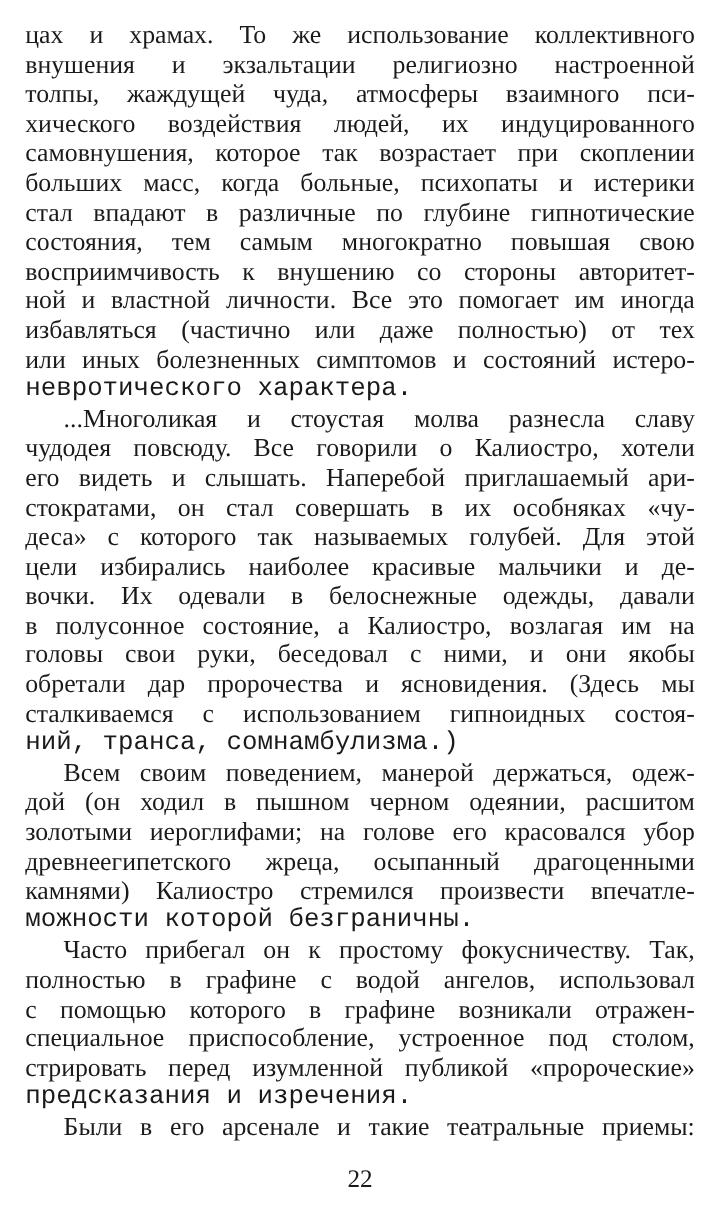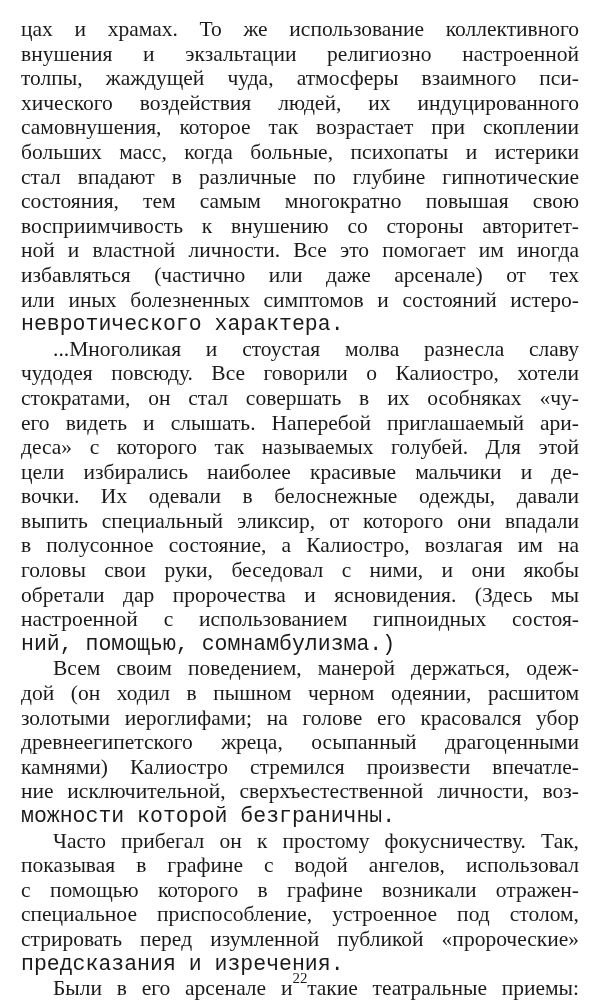--- a/index.html
+++ b/index.html
@@ -38,62 +38,60 @@
     .line.indent {
       padding-left: 32px;
     }
     .page-number {
       position: absolute;
       left: 0;
       width: 600px;
       top: 970px;
       text-align: center;
       font-family: "Liberation Serif", "DejaVu Serif", serif;
-      font-size: 15px;
+      font-size: 21px;
       color: #1a1a1a;
     }
   </style>
 </head>
 <body>
 
 <div class="page" id="page-body">
     <span class="line">цах и храмах. То же использование коллективного</span>
     <span class="line">внушения и экзальтации религиозно настроенной</span>
     <span class="line">толпы, жаждущей чуда, атмосферы взаимного пси-</span>
     <span class="line">хического воздействия людей, их индуцированного</span>
     <span class="line">самовнушения, которое так возрастает при скоплении</span>
     <span class="line">больших масс, когда больные, психопаты и истерики</span>
     <span class="line">стал впадают в различные по глубине гипнотические</span>
     <span class="line">состояния, тем самым многократно повышая свою</span>
     <span class="line">восприимчивость к внушению со стороны авторитет-</span>
     <span class="line">ной и властной личности. Все это помогает им иногда</span>
-    <span class="line">избавляться (частично или даже арсенале) от тех</span>
+    <span class="line">избавляться (частично или даже полностью) от тех</span>
     <span class="line">или иных болезненных симптомов и состояний истеро-</span>
     <span class="line last">невротического характера.</span>
     <span class="line indent">...Многоликая и стоустая молва разнесла славу</span>
     <span class="line">чудодея повсюду. Все говорили о Калиостро, хотели</span>
+    <span class="line">его видеть и слышать. Наперебой приглашаемый ари-</span>
     <span class="line">стократами, он стал совершать в их особняках «чу-</span>
-    <span class="line">его видеть и слышать. Наперебой приглашаемый ари-</span>
     <span class="line">деса» с которого так называемых голубей. Для этой</span>
     <span class="line">цели избирались наиболее красивые мальчики и де-</span>
     <span class="line">вочки. Их одевали в белоснежные одежды, давали</span>
-    <span class="line">выпить специальный эликсир, от которого они впадали</span>
     <span class="line">в полусонное состояние, а Калиостро, возлагая им на</span>
     <span class="line">головы свои руки, беседовал с ними, и они якобы</span>
     <span class="line">обретали дар пророчества и ясновидения. (Здесь мы</span>
-    <span class="line">настроенной с использованием гипноидных состоя-</span>
-    <span class="line last">ний, помощью, сомнамбулизма.)</span>
+    <span class="line">сталкиваемся с использованием гипноидных состоя-</span>
+    <span class="line last">ний, транса, сомнамбулизма.)</span>
     <span class="line indent">Всем своим поведением, манерой держаться, одеж-</span>
     <span class="line">дой (он ходил в пышном черном одеянии, расшитом</span>
     <span class="line">золотыми иероглифами; на голове его красовался убор</span>
     <span class="line">древнеегипетского жреца, осыпанный драгоценными</span>
     <span class="line">камнями) Калиостро стремился произвести впечатле-</span>
-    <span class="line">ние исключительной, сверхъестественной личности, воз-</span>
     <span class="line last">можности которой безграничны.</span>
     <span class="line indent">Часто прибегал он к простому фокусничеству. Так,</span>
-    <span class="line">показывая в графине с водой ангелов, использовал</span>
+    <span class="line">полностью в графине с водой ангелов, использовал</span>
     <span class="line">с помощью которого в графине возникали отражен-</span>
     <span class="line">специальное приспособление, устроенное под столом,</span>
     <span class="line">стрировать перед изумленной публикой «пророческие»</span>
     <span class="line last">предсказания и изречения.</span>
     <span class="line indent">Были в его арсенале и такие театральные приемы:</span>
   </div>
 <div class="page-number">22</div>
 
 </body></html>

